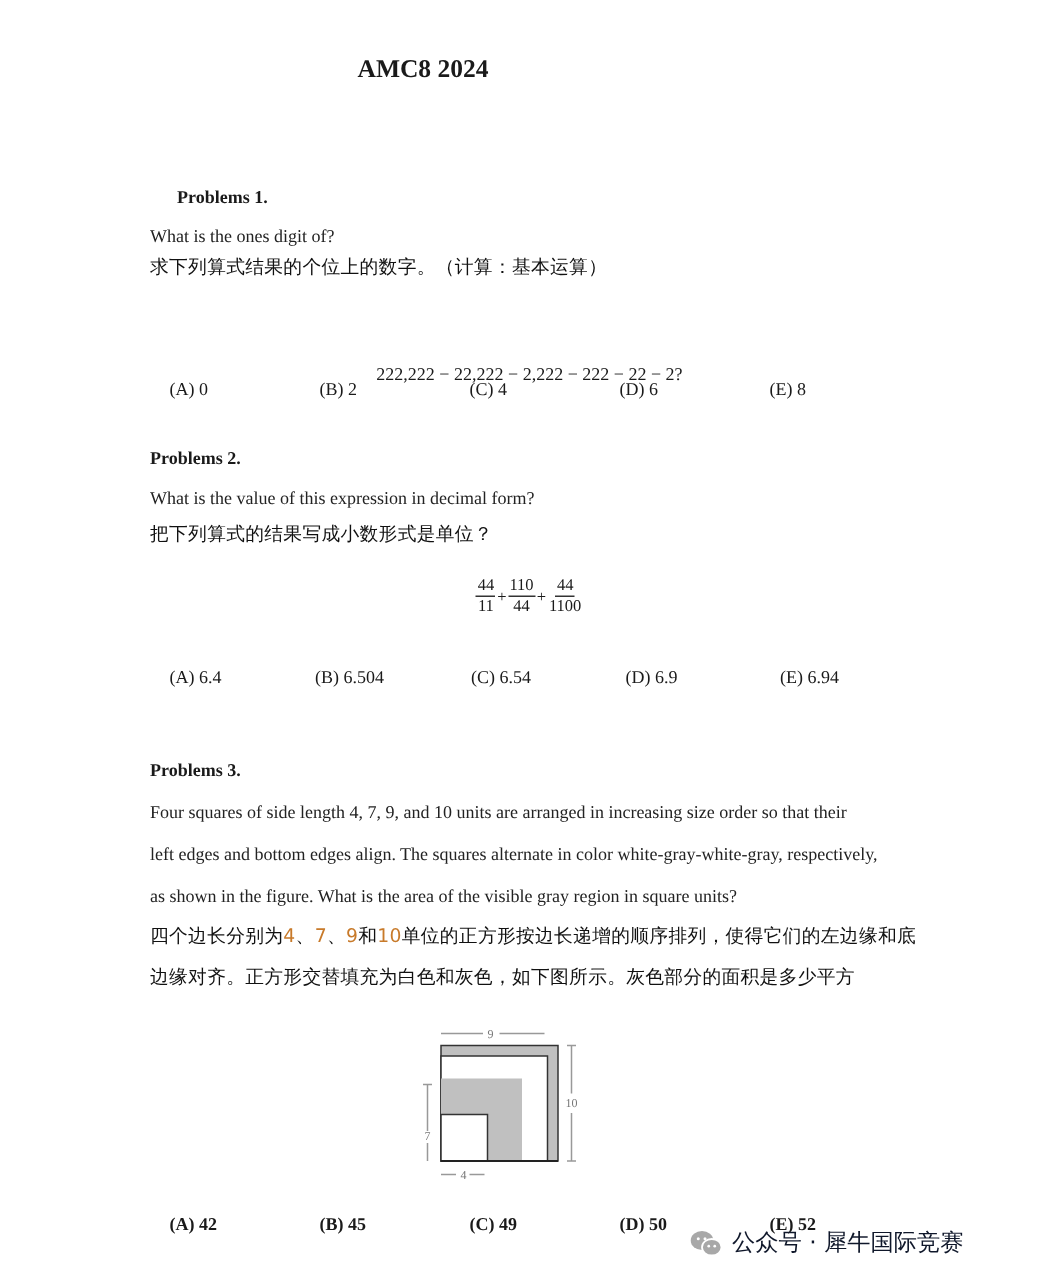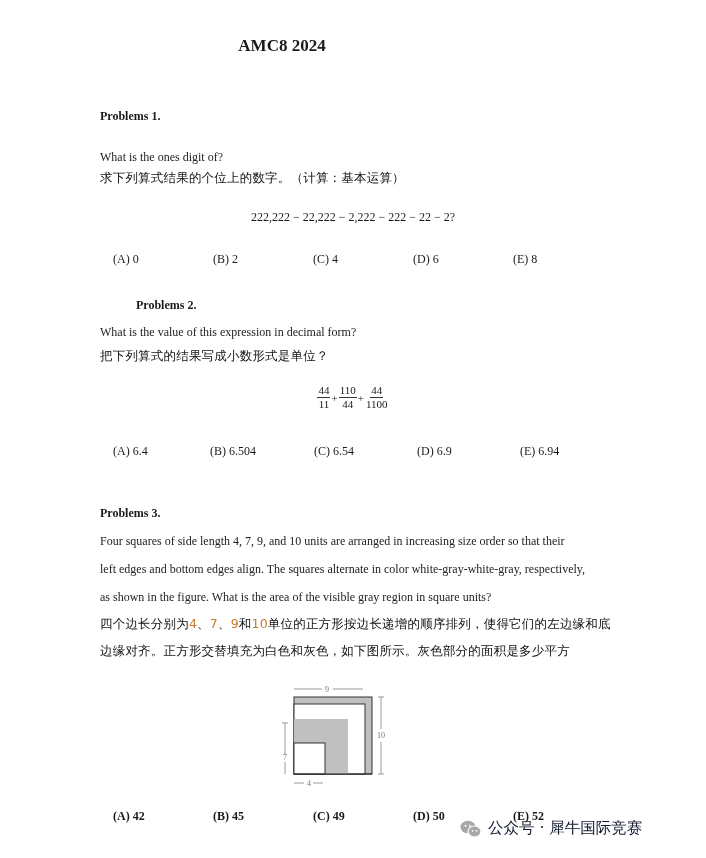--- a/index.html
+++ b/index.html
@@ -7,48 +7,48 @@
       width: 706px; height: 858px; position: relative; overflow: hidden;
       font-family: "Liberation Serif", "DejaVu Serif", serif;
       color: #1a1a1a;
     }
     .abs { position: absolute; white-space: nowrap; }
     .title { font-weight: bold; font-size: 17px; left: 0; width: 564px; text-align: center; top: 36px; }
     .ptitle { font-weight: bold; font-size: 12px; left: 100px; }
     .en { font-size: 12px; left: 100px; color: #222; }
     .zh { font-family: "DejaVu Sans", "Liberation Sans", sans-serif; font-size: 12.5px; left: 100px; color: #111; letter-spacing: 0.2px; }
     .zh .num { color: #c87a2a; }
-    .expr { font-size: 12px; left: 0; width: 706px; text-align: center; }
+    .expr { font-size: 12px; left: 0; width: 706px; text-align: center; margin-top: 32px; }
     .choices { font-size: 12px; left: 113px; display: flex; gap: 42px; }
     .choices span { display: inline-block; }
     .frac { display: inline-flex; flex-direction: column; align-items: center; vertical-align: middle; font-size: 11px; line-height: 13px; }
     .frac .n { border-bottom: 1px solid #333; padding: 0 1px; }
     .frac .d { padding: 0 1px; }
     .plus { font-size: 11px; vertical-align: middle; margin: 0 1px; }
     .fracrow { left: 0; width: 706px; text-align: center; top: 384px; }
     .watermark { left: 460px; top: 818px; font-family: "DejaVu Sans", sans-serif; font-size: 15.5px; color: #0f172a; display: flex; align-items: center; gap: 6px; }
   </style>
 </head>
 <body>
 
 <div class="abs title">AMC8 2024</div>
 
-<div class="abs ptitle" style="top:109px;">Problems 1.</div>
+<div class="abs ptitle" style="top:124px;margin-left:18px;">Problems 1.</div>
 <div class="abs en" style="top:150px;">What is the ones digit of?</div>
 <div class="abs zh" style="top:170px;">求下列算式结果的个位上的数字。（计算：基本运算）</div>
 <div class="abs expr" style="top:210px;">222,222 − 22,222 − 2,222 − 222 − 22 − 2?</div>
 <div class="abs choices" style="top:252px;">
   <span style="width:58px">(A) 0</span>
   <span style="width:58px">(B) 2</span>
   <span style="width:58px">(C) 4</span>
   <span style="width:58px">(D) 6</span>
   <span style="width:58px">(E) 8</span>
 </div>
 
-<div class="abs ptitle" style="top:298px;margin-left:36px;">Problems 2.</div>
+<div class="abs ptitle" style="top:298px;">Problems 2.</div>
 <div class="abs en" style="top:325px;">What is the value of this expression in decimal form?</div>
 <div class="abs zh" style="top:348px;">把下列算式的结果写成小数形式是单位？</div>
 <div class="abs fracrow">
   <span class="frac">
     <span class="n">44</span>
     <span class="d">11</span>
   </span><span class="plus">+</span><span class="frac">
     <span class="n">110</span>
     <span class="d">44</span>
   </span><span class="plus">+</span><span class="frac">

